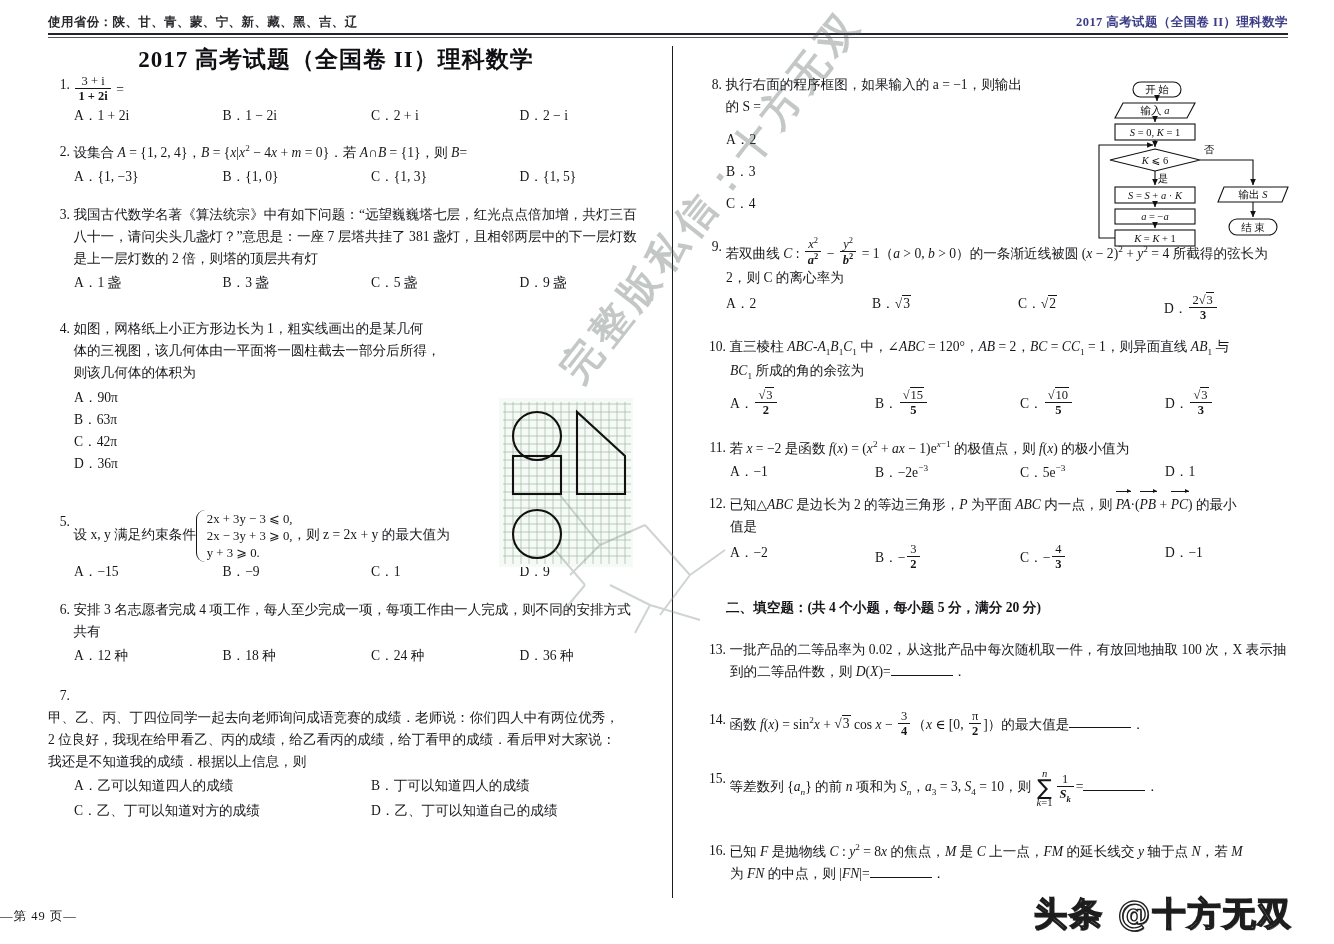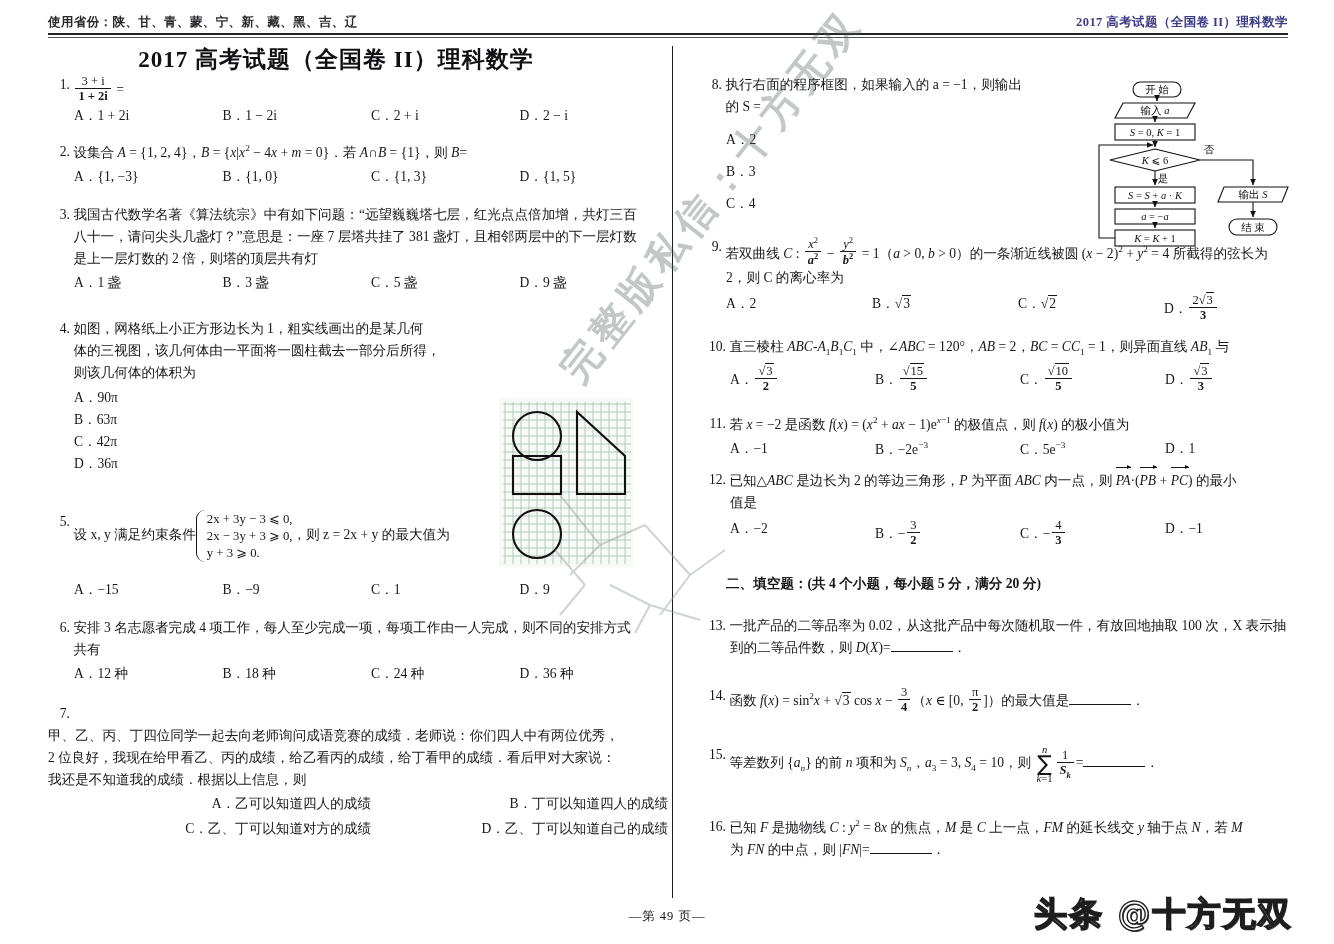--- a/index.html
+++ b/index.html
@@ -41,21 +41,21 @@
   .qblock{margin:0 0 9px 0;position:relative;}
   .qnum{display:inline-block;width:22px;text-align:right;vertical-align:top;}
   .qnum.wide{width:26px;}
   .qbody{display:inline-block;vertical-align:top;}
   .indent{padding-left:26px;}
   .indent2{padding-left:30px;}
 
   .choices{display:flex;padding-left:26px;margin-top:2px;}
   .choices.wide{padding-left:30px;}
   .choices .ch{width:25%;}
-  .choices.half .ch{width:50%;text-align:right;}
+  .choices.half .ch{width:50%;}
 
   
   i.m{font-family:"Liberation Serif","DejaVu Serif",serif;font-style:italic;}
   .up{font-style:normal;}
   .frac{display:inline-block;vertical-align:-0.52em;text-align:center;font-size:.92em;line-height:1.12;margin:0 2px;}
   .frac .n{display:block;padding:0 3px;border-bottom:1px solid #16161a;}
   .frac .d{display:block;padding:0 3px;font-weight:bold;}
   sup.s{font-size:.68em;vertical-align:super;}
   sub.s{font-size:.68em;vertical-align:sub;}
   .rad{display:inline-block;}
@@ -72,21 +72,21 @@
 
   
   .gridfig{position:absolute;left:499px;top:398px;width:134px;height:169px;}
   .gridfig svg{display:block;}
 
   
   .flowfig{position:absolute;left:1096px;top:58px;width:232px;height:186px;margin-top:21px;}
   .flowfig svg{display:block;}
 
   
-  .footer{position:absolute;left:0;top:908px;width:1334px;text-align:center;font-size:12.5px;letter-spacing:1px;}
+  .footer{position:absolute;left:0;top:908px;width:1334px;text-align:left;font-size:12.5px;letter-spacing:1px;}
 
   
   .wm-diag{
     position:absolute;left:548px;top:360px;
     transform:rotate(-52deg);transform-origin:left top;
     font-family:"DejaVu Sans",sans-serif;
     font-size:40px;font-weight:bold;letter-spacing:6px;
     color:rgba(80,95,90,0.34);
     white-space:nowrap;pointer-events:none;
   }
@@ -175,21 +175,21 @@
         <div>C．42π</div>
         <div>D．36π</div>
       </div>
     </div>
 
     <div class="qblock" style="margin-top:36px">
       <span class="qnum">5.</span>
       <span class="qbody">
         <span>设 x, y 满足约束条件</span><span class="sys"><span class="brace"></span><span>2x + 3y − 3 ⩽ 0,</span><br><span>2x − 3y + 3 ⩾ 0,</span><br><span>y + 3 ⩾ 0.</span></span><span>，则 z = 2x + y 的最大值为</span>
       </span>
-      <div class="choices" style="margin-top:18px">
+      <div class="choices" style="margin-top:0">
         <span class="ch">A．−15</span>
         <span class="ch">B．−9</span>
         <span class="ch">C．1</span>
         <span class="ch">D．9</span>
       </div>
     </div>
 
     <div class="qblock" style="margin-top:16px">
       <span class="qnum">6.</span>
       <span class="qbody" style="width:590px">
@@ -250,20 +250,21 @@
         <span class="ch">C．<span class="rad">√<span class="bar">2</span></span></span>
         <span class="ch">D．<span class="frac"><span class="n">2<span class="rad">√<span class="bar">3</span></span></span><span class="d">3</span></span></span>
       </div>
     </div>
 
     <div class="qblock" style="margin-top:14px">
       <span class="qnum wide">10.</span>
       <span class="qbody" style="width:578px">
         直三棱柱 <i class="m">ABC</i>-<i class="m">A</i><sub class="s">1</sub><i class="m">B</i><sub class="s">1</sub><i class="m">C</i><sub class="s">1</sub> 中，∠<i class="m">ABC</i> = 120°，<i class="m">AB</i> = 2，<i class="m">BC</i> = <i class="m">CC</i><sub class="s">1</sub> = 1，则异面直线 <i class="m">AB</i><sub class="s">1</sub> 与
       </span>
+      <div class="indent2"><i class="m">BC</i><sub class="s">1</sub> <span>所成的角的余弦为</span></div>
       <div class="choices wide" style="margin-top:4px">
         <span class="ch">A．<span class="frac"><span class="n"><span class="rad">√<span class="bar">3</span></span></span><span class="d">2</span></span></span>
         <span class="ch">B．<span class="frac"><span class="n"><span class="rad">√<span class="bar">15</span></span></span><span class="d">5</span></span></span>
         <span class="ch">C．<span class="frac"><span class="n"><span class="rad">√<span class="bar">10</span></span></span><span class="d">5</span></span></span>
         <span class="ch">D．<span class="frac"><span class="n"><span class="rad">√<span class="bar">3</span></span></span><span class="d">3</span></span></span>
       </div>
     </div>
 
     <div class="qblock" style="margin-top:20px">
       <span class="qnum wide">11.</span>

